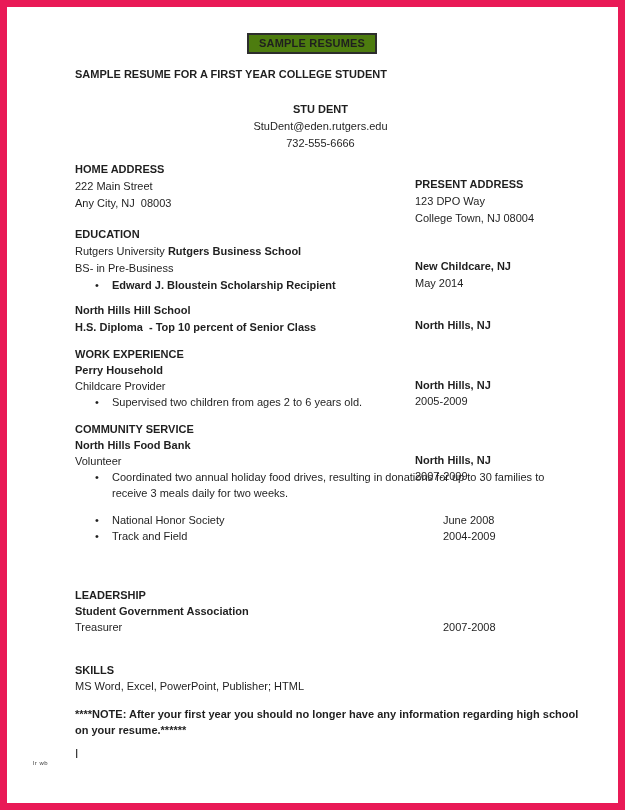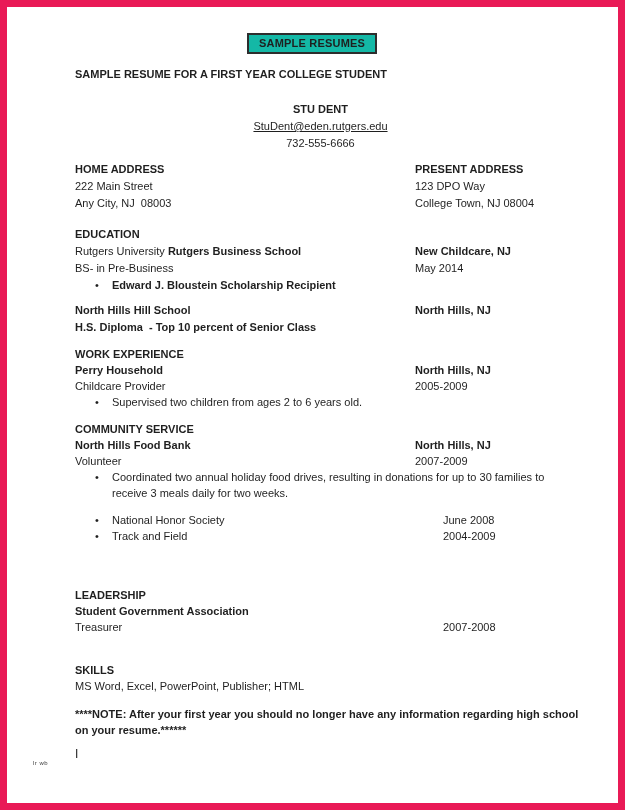--- a/index.html
+++ b/index.html
@@ -20,38 +20,38 @@
   .inner {
     position: absolute;
     inset: 0;
     font-size: 11px;
   }
   .sec { position: absolute; left: 68px; width: 515px; }
   .row { position: relative; line-height: 17px; min-height: 17px; white-space: nowrap; }
   .lh16 .row { line-height: 16px; min-height: 16px; }
   .b { font-weight: bold; }
   .pre { white-space: pre-wrap; }
-  .right { position: absolute; left: 328px; top: 0; white-space: nowrap; padding-left: 12px; }
+  .right { position: absolute; left: 328px; top: 15px; white-space: nowrap; padding-left: 12px; }
   .right2 { position: absolute; left: 368px; top: 0; white-space: nowrap; }
   .banner {
     position: absolute;
     top: 26px; left: 240px;
     border: 2px solid #2d2d2d;
     padding: 2px 10px 3px 10px;
     font-weight: bold;
     letter-spacing: 0.2px;
-    background: #14b8a6;
+    background: #4d7c0f;
   }
   .title { position: absolute; top: 61px; left: 68px; font-weight: bold; }
   .contact {
     position: absolute; top: 94px; left: 0; right: 0;
     text-align: center; padding-left: 16px;
   }
   .contact .row { line-height: 17px; }
-  .email { text-decoration: underline; color: #1f1f1f; }
+  .email { color: #1f1f1f; }
   .bullet-row { display: flex; padding-left: 20px; white-space: normal; }
   .bullet-glyph { width: 17px; flex: 0 0 17px; }
   .bullet-text { flex: 0 1 auto; }
   .wrap { white-space: normal; }
   .cursor { position: absolute; top: 740px; left: 68px; font-size: 12px; }
   .watermark {
     position: absolute; top: 753px; left: 26px;
     font-size: 6px; color: #3a3a3a; letter-spacing: 0.5px;
   }
 </style>

